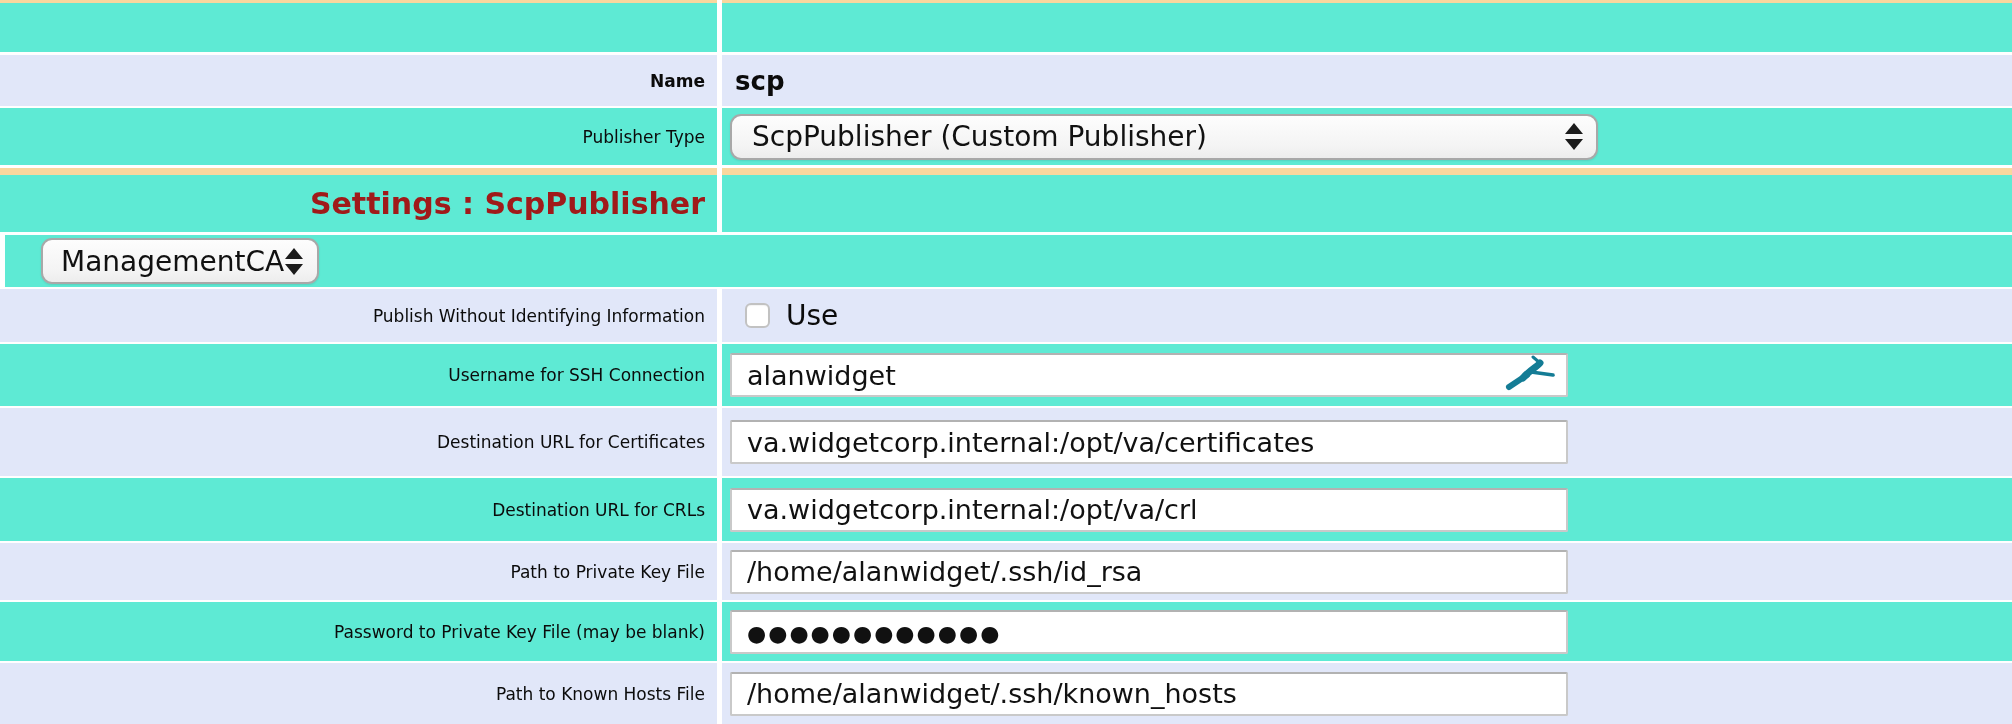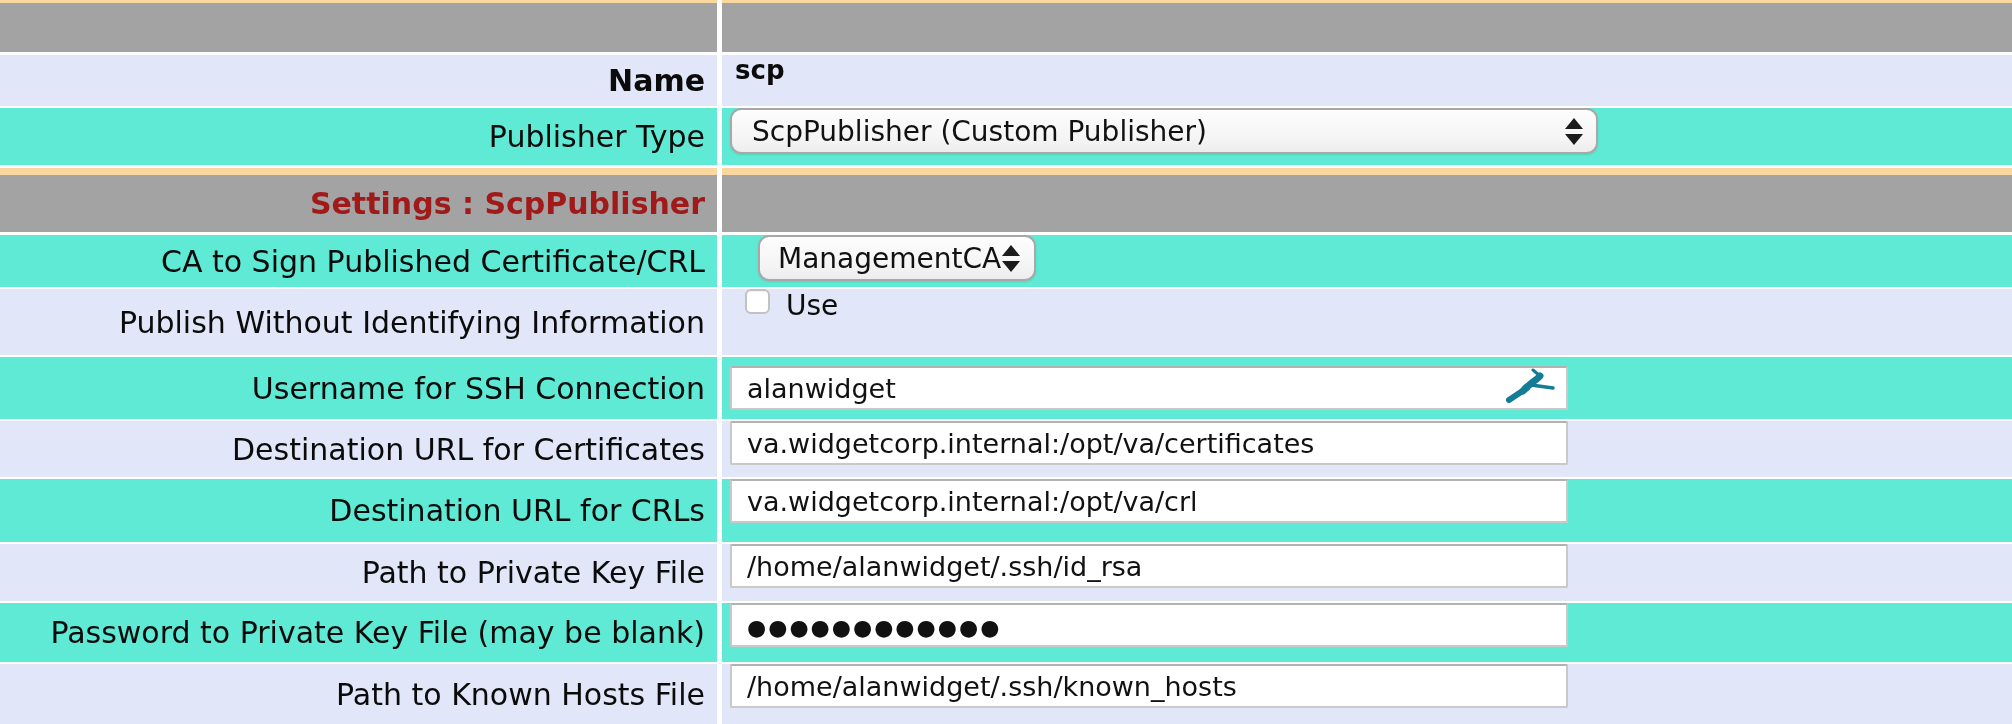--- a/index.html
+++ b/index.html
@@ -6,28 +6,28 @@
   html,body { background:#ffffff; }
   body { font-family:"DejaVu Sans","Liberation Sans",sans-serif; }
   #screen { position:relative; width:2012px; height:724px; background:#ffffff; overflow:hidden; }
 
   
   .row { display:flex; width:100%; }
   .cell-label {
     width:717px; flex:0 0 717px;
     display:flex; align-items:center; justify-content:flex-end;
     padding-right:12px;
-    font-size:30px; color:#0b0b0b; white-space:nowrap;
+    font-size:17px; color:#0b0b0b; white-space:nowrap;
   }
   .colgap { width:5px; flex:0 0 5px; background:#ffffff; }
-  .cell-value { flex:1 1 auto; display:flex; }
+  .cell-value { flex:1 1 auto; display:flex; align-items:center; }
   .vgap { width:100%; background:#ffffff; }
 
   
-  .bg-peach  .cell-label, .bg-peach  .cell-value { background:#a3a3a3; }
+  .bg-peach  .cell-label, .bg-peach  .cell-value { background:#5eead4; }
   .bg-strip  .cell-label, .bg-strip  .cell-value { background:#F9D79E; }
   .bg-lav    .cell-label, .bg-lav    .cell-value { background:#E1E7F9; }
   .bg-ghost  .cell-label, .bg-ghost  .cell-value { background:#5eead4; }
 
   .label-bold { font-weight:bold; }
   .section-title { font-size:30px; font-weight:bold; color:#A01A1A; }
 
   .value-text { padding-left:13px; font-size:26px; font-weight:bold; color:#0b0b0b; }
 
   
@@ -112,35 +112,34 @@
       <div class="cell-value"></div>
   </div>
   <div class="row bg-peach" style="height:57px">
     <div class="cell-label section-title">Settings : ScpPublisher</div>
     <div class="colgap"></div>
     <div class="cell-value"></div>
   </div>
   <div class="vgap" style="height:3px"></div>
 
   <div class="row bg-ghost" style="height:52px">
-    <div class="cell-label">CA to Sign Published Certificate/CRL</div>
     <div class="colgap"></div>
     <div class="cell-value">
       <div class="select select-sm">
         <span class="select-text">ManagementCA</span>
         <span class="spinner">
             <span class="tri-up"></span>
             <span class="tri-down"></span>
           </span>
       </div>
     </div>
   </div>
   <div class="vgap" style="height:2px"></div>
 
-  <div class="row bg-lav" style="height:66px">
+  <div class="row bg-lav" style="height:53px">
     <div class="cell-label">Publish Without Identifying Information</div>
     <div class="colgap"></div>
     <div class="cell-value">
       <span class="checkbox" role="checkbox" aria-checked="false"></span>
       <span class="checkbox-label">Use</span>
     </div>
   </div>
   <div class="vgap" style="height:2px"></div>
 
   <div class="row bg-ghost" style="height:62px">
@@ -158,21 +157,21 @@
               <path d="M36 8 L29 2" stroke-width="3"></path>
               <path d="M27 17 L49 20" stroke-width="3.5"></path>
             </g>
           </svg>
         </span>
       </span>
     </div>
   </div>
   <div class="vgap" style="height:2px"></div>
 
-  <div class="row bg-lav" style="height:56px">
+  <div class="row bg-lav" style="height:68px">
     <div class="cell-label">Destination URL for Certificates</div>
     <div class="colgap"></div>
     <div class="cell-value">
       <input class="tfield" type="text" value="va.widgetcorp.internal:/opt/va/certificates" style="">
     </div>
   </div>
   <div class="vgap" style="height:2px"></div>
 
   <div class="row bg-ghost" style="height:63px">
     <div class="cell-label">Destination URL for CRLs</div>

